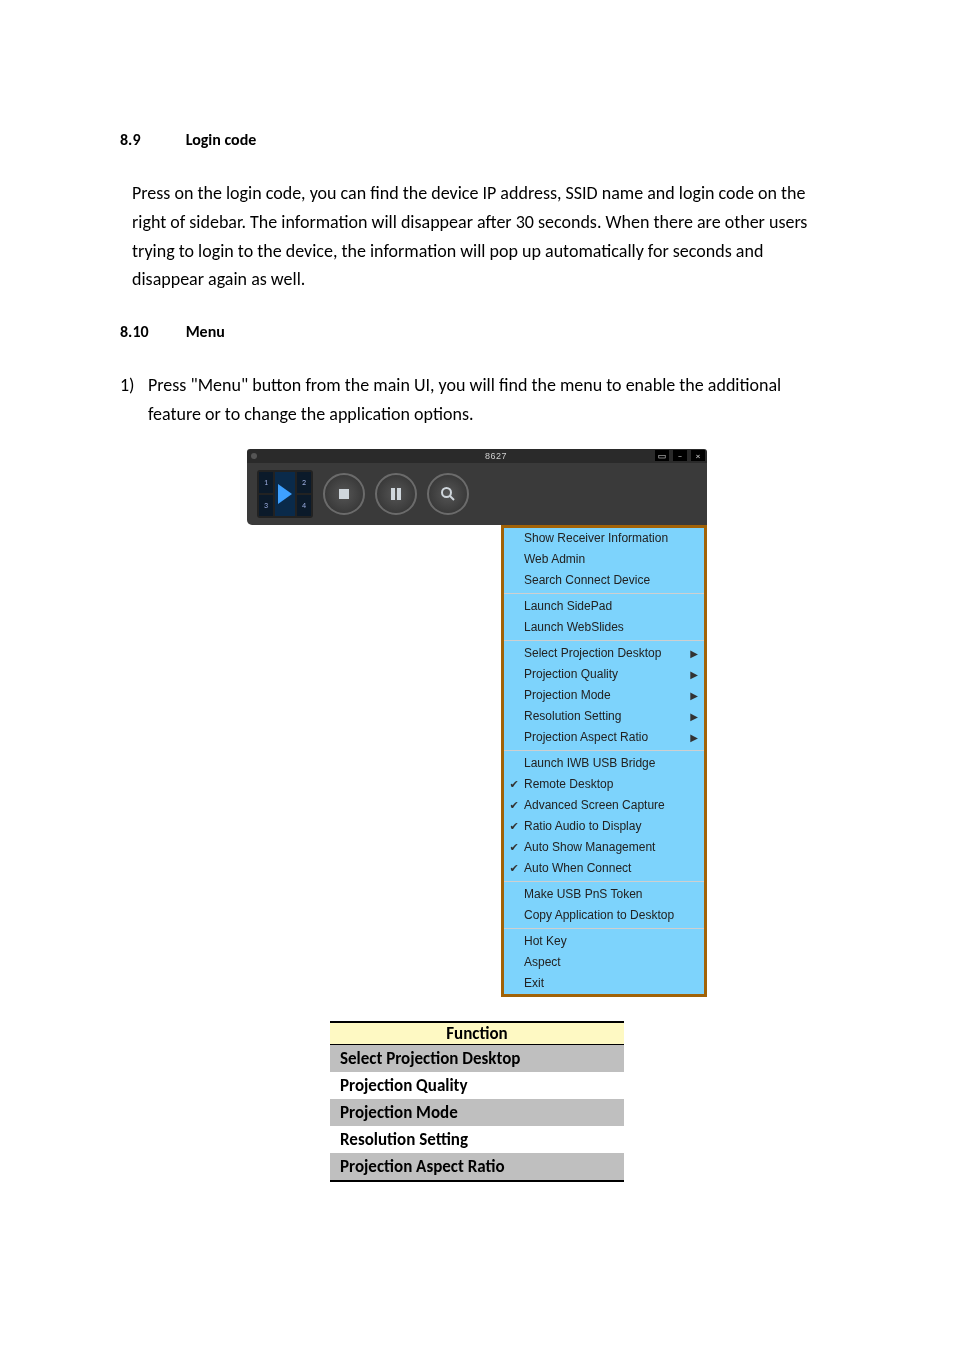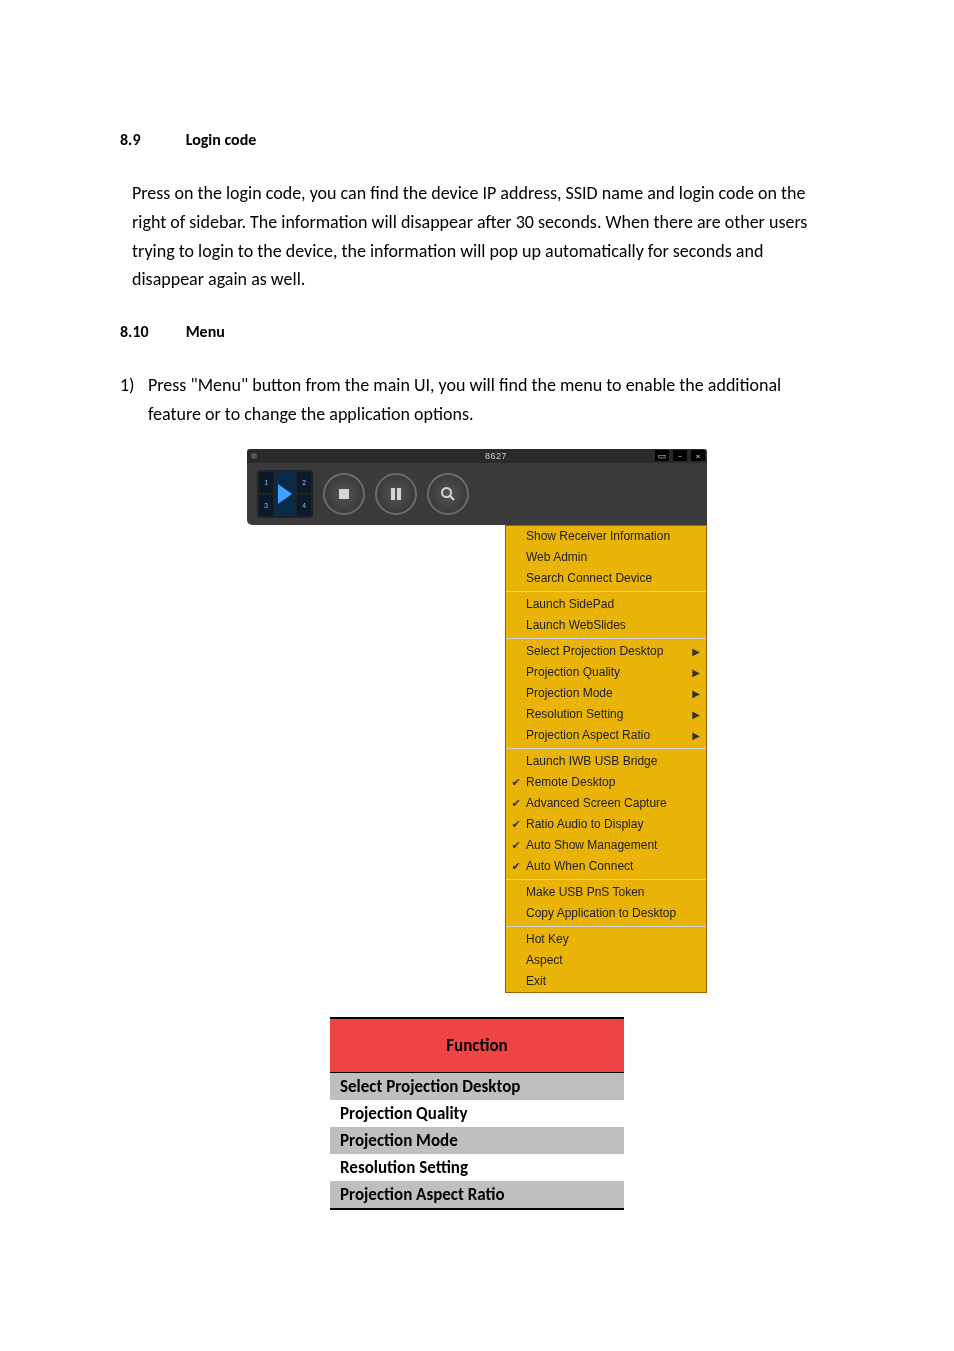--- a/index.html
+++ b/index.html
@@ -150,22 +150,22 @@
     border-radius: 50%;
     border: 2px solid #6b6b6b;
     background: radial-gradient(#555 0%, #3a3a3a 70%);
     display:flex; align-items:center; justify-content:center;
     color:#ddd;
   }
   .round-btn svg { width: 18px; height: 18px; }
 
   .menu {
     width: 200px;
-    background: #eab308;
-    border: 1px solid #a16207;
+    background: #7dd3fc;
+    border: 3px solid #a16207;
     font-size: 12px;
     font-family: "Segoe UI", Tahoma, sans-serif;
     color: #222;
   }
   .menu .sep {
     height: 1px;
     background: #cfcfcf;
     margin: 2px 0;
   }
   .menu .item {
@@ -205,23 +205,23 @@
     margin: 0 auto;
     width: 294px;
     border-top: 2px solid #000;
     border-bottom: 2px solid #000;
     font-size: 17px;
     border-collapse: collapse;
   }
   .func-table th {
     text-align: center;
     font-weight: bold;
-    padding: 16px 8px;
+    padding: 0 8px;
     border-bottom: 1.4px solid #000;
-    background: #ef4444;
+    background: #fef9c3;
   }
   .func-table td {
     padding: 3px 10px;
     font-weight: bold;
     text-align: left;
   }
   .func-table tr.shaded td {
     background: #bfbfbf;
   }
 </style>

